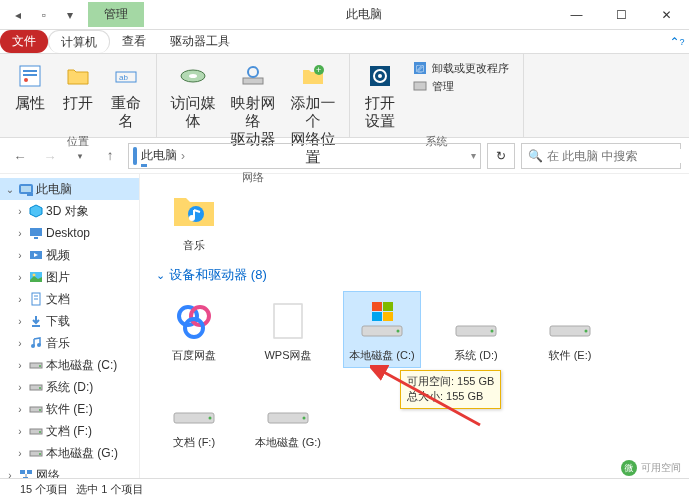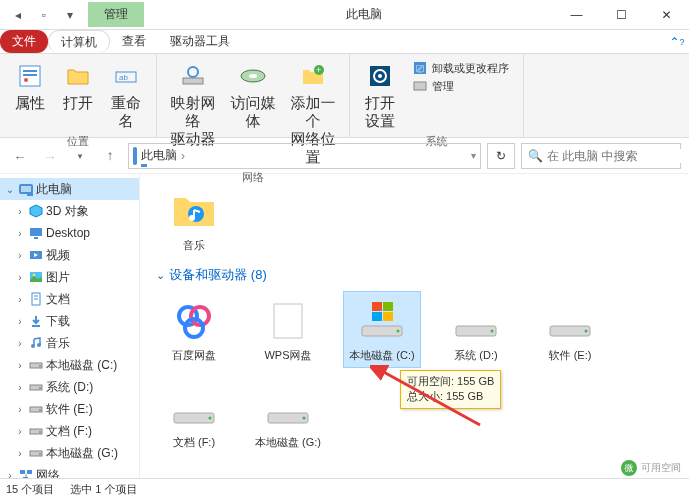--- a/index.html
+++ b/index.html
@@ -54,21 +54,21 @@
 
 .main { flex: 1; overflow-y: auto; padding: 8px 16px; }
 .section-header { color: #0066cc; font-size: 13px; margin: 8px 0 8px 0; display: flex; align-items: center; gap: 4px; }
 .items-grid { display: flex; flex-wrap: wrap; gap: 12px 18px; }
 .grid-item { width: 76px; display: flex; flex-direction: column; align-items: center; cursor: pointer; padding: 4px; position: relative; }
 .grid-item.selected { background: #cce8ff; outline: 1px solid #99d1ff; }
 .item-icon { width: 56px; height: 48px; display: flex; align-items: center; justify-content: center; margin-bottom: 4px; }
 .item-label { font-size: 11px; text-align: center; line-height: 1.3; }
 
 
-.statusbar { height: 22px; border-top: 1px solid #ddd; display: flex; align-items: center; padding: 0 6px; font-size: 11px; gap: 16px; }
+.statusbar { height: 22px; border-top: 1px solid #ddd; display: flex; align-items: center; padding: 0 20px; font-size: 11px; gap: 8px; }
 
 
 .tooltip { position: absolute; background: #fffde7; border: 1px solid #eab308; padding: 3px 6px; font-size: 11px; line-height: 1.4; left: 400px; top: 370px; box-shadow: 1px 1px 3px rgba(0,0,0,0.2); }
 
 
 .arrow-annotation { position: absolute; left: 370px; top: 365px; pointer-events: none; }
 
 
 .folder-svg { fill: #ffd76b; }
 .monitor-icon { width: 20px; height: 14px; border: 2px solid #4a90d9; border-radius: 2px; background: #b3d9f2; position: relative; }
@@ -135,35 +135,35 @@
       </div>
     </div>
     <div class="ribbon-group-label">位置</div>
   </div>
 
   <div class="ribbon-group">
     <div class="ribbon-items">
       <div class="ribbon-item wide">
         <div class="ribbon-icon">
             <svg width="28" height="24">
+              <ellipse cx="14" cy="12" rx="12" ry="6" fill="#b3d9b3" stroke="#4a7a4a"></ellipse>
+              <ellipse cx="14" cy="12" rx="4" ry="2" fill="#fff"></ellipse>
+            </svg>
+          </div>
+        <div class="ribbon-label">访问媒体</div>
+      </div>
+      <div class="ribbon-item wide">
+        <div class="ribbon-icon">
+            <svg width="28" height="24">
               <rect x="4" y="14" width="20" height="6" fill="#ccc" stroke="#888"></rect>
               <circle cx="14" cy="8" r="5" fill="none" stroke="#4a90d9" stroke-width="2"></circle>
             </svg>
           </div>
         <div class="ribbon-label" style="white-space:pre-line">映射网络
 驱动器</div>
-      </div>
-      <div class="ribbon-item wide">
-        <div class="ribbon-icon">
-            <svg width="28" height="24">
-              <ellipse cx="14" cy="12" rx="12" ry="6" fill="#b3d9b3" stroke="#4a7a4a"></ellipse>
-              <ellipse cx="14" cy="12" rx="4" ry="2" fill="#fff"></ellipse>
-            </svg>
-          </div>
-        <div class="ribbon-label">访问媒体</div>
       </div>
       <div class="ribbon-item wide">
         <div class="ribbon-icon">
             <svg width="28" height="24">
               <path d="M4 6 L10 6 L12 8 L24 8 L24 20 L4 20 Z" fill="#ffd76b"></path>
               <circle cx="20" cy="6" r="5" fill="#4caf50"></circle>
               <text x="17" y="9" fill="#fff" font-size="9">+</text>
             </svg>
           </div>
         <div class="ribbon-label" style="white-space:pre-line">添加一个

